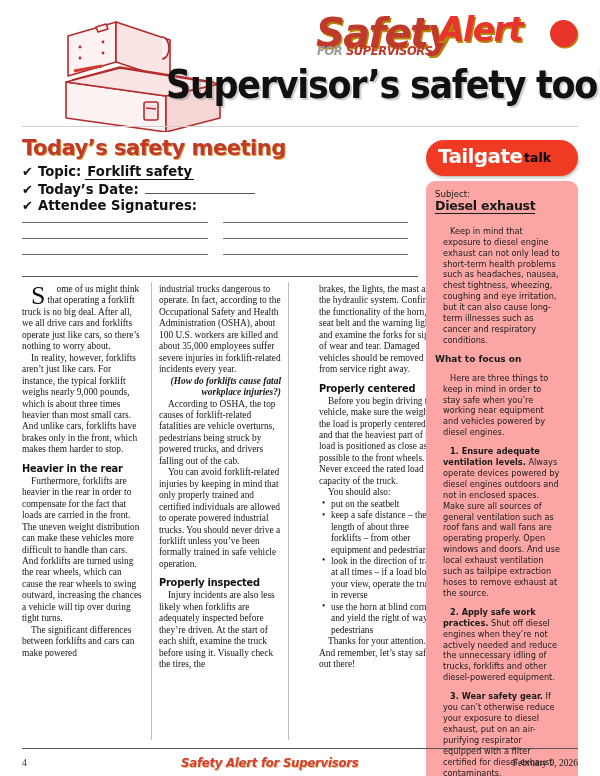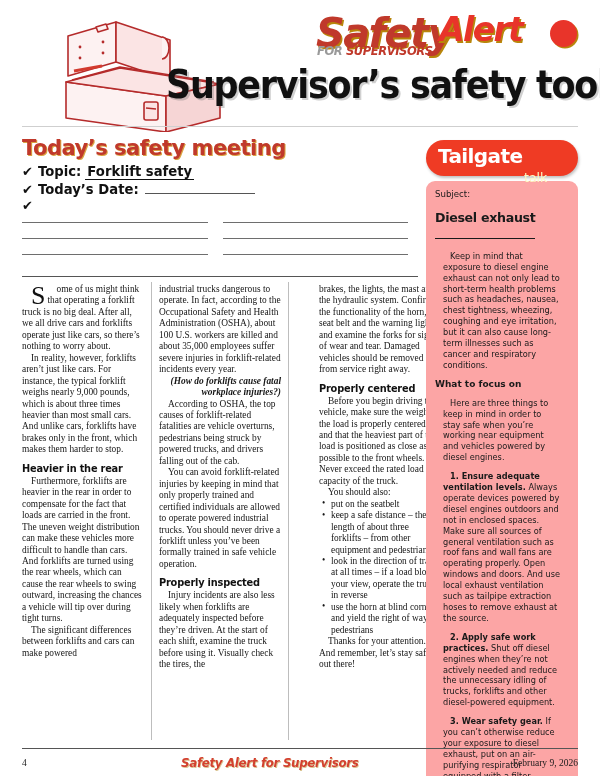--- a/index.html
+++ b/index.html
@@ -256,25 +256,25 @@
     position: absolute;
     left: 12px; top: 4px;
     font-family: "DejaVu Sans", sans-serif;
     font-weight: bold;
     font-size: 20px;
     letter-spacing: -0.6px;
     color: #ffffff;
   }
   #tailgate-badge-sub {
     position: absolute;
-    left: 98px; top: 30px;
-    font-family: "DejaVu Sans", sans-serif;
-    font-weight: normal;
+    left: 98px; top: 10px;
+    font-family: "DejaVu Sans", sans-serif;
+    font-weight: bold;
     font-size: 12.5px;
-    color: #fef9c3;
+    color: #000000;
   }
   #tailgate-body {
     margin-top: 5px;
     width: 152px;
     min-height: 552px;
     background: #fca5a5;
     border-radius: 9px;
     padding: 8px 9px 10px 9px;
     box-sizing: border-box;
     font-family: "DejaVu Sans", sans-serif;
@@ -284,22 +284,22 @@
   }
   #tailgate-subject-label {
     font-size: 8.6px;
     margin: 0 0 1px 0;
   }
   #tailgate-subject-value {
     font-family: "DejaVu Sans", sans-serif;
     font-weight: bold;
     font-size: 12.6px;
     letter-spacing: -0.3px;
-    margin: 12px 0 4px 0;
-    padding-bottom: 14px;
+    margin: 0 0 4px 0;
+    padding-bottom: 1px;
     border-bottom: 1.3px solid #1a1a1a;
     display: inline-block;
   }
   #tailgate-body p {
     margin: 8px;
     text-indent: 7px;
   }
   #tailgate-body h4 {
     font-family: "DejaVu Sans", sans-serif;
     font-weight: bold;
@@ -402,20 +402,21 @@
   </div>
 
   <div class="meeting-row">
     <span class="meeting-check">✔</span>
     <span>Today’s Date:</span>
     <span class="meeting-blank"></span>
   </div>
 
   <div class="meeting-row">
     <span class="meeting-check">✔</span>
+    <span>Attendee Signatures:</span>
   </div>
 
   <div id="signature-lines">
     <div class="sig-row">
       <div class="sig-line"></div>
       <div class="sig-line"></div>
     </div>
     <div class="sig-row">
       <div class="sig-line"></div>
       <div class="sig-line"></div>

